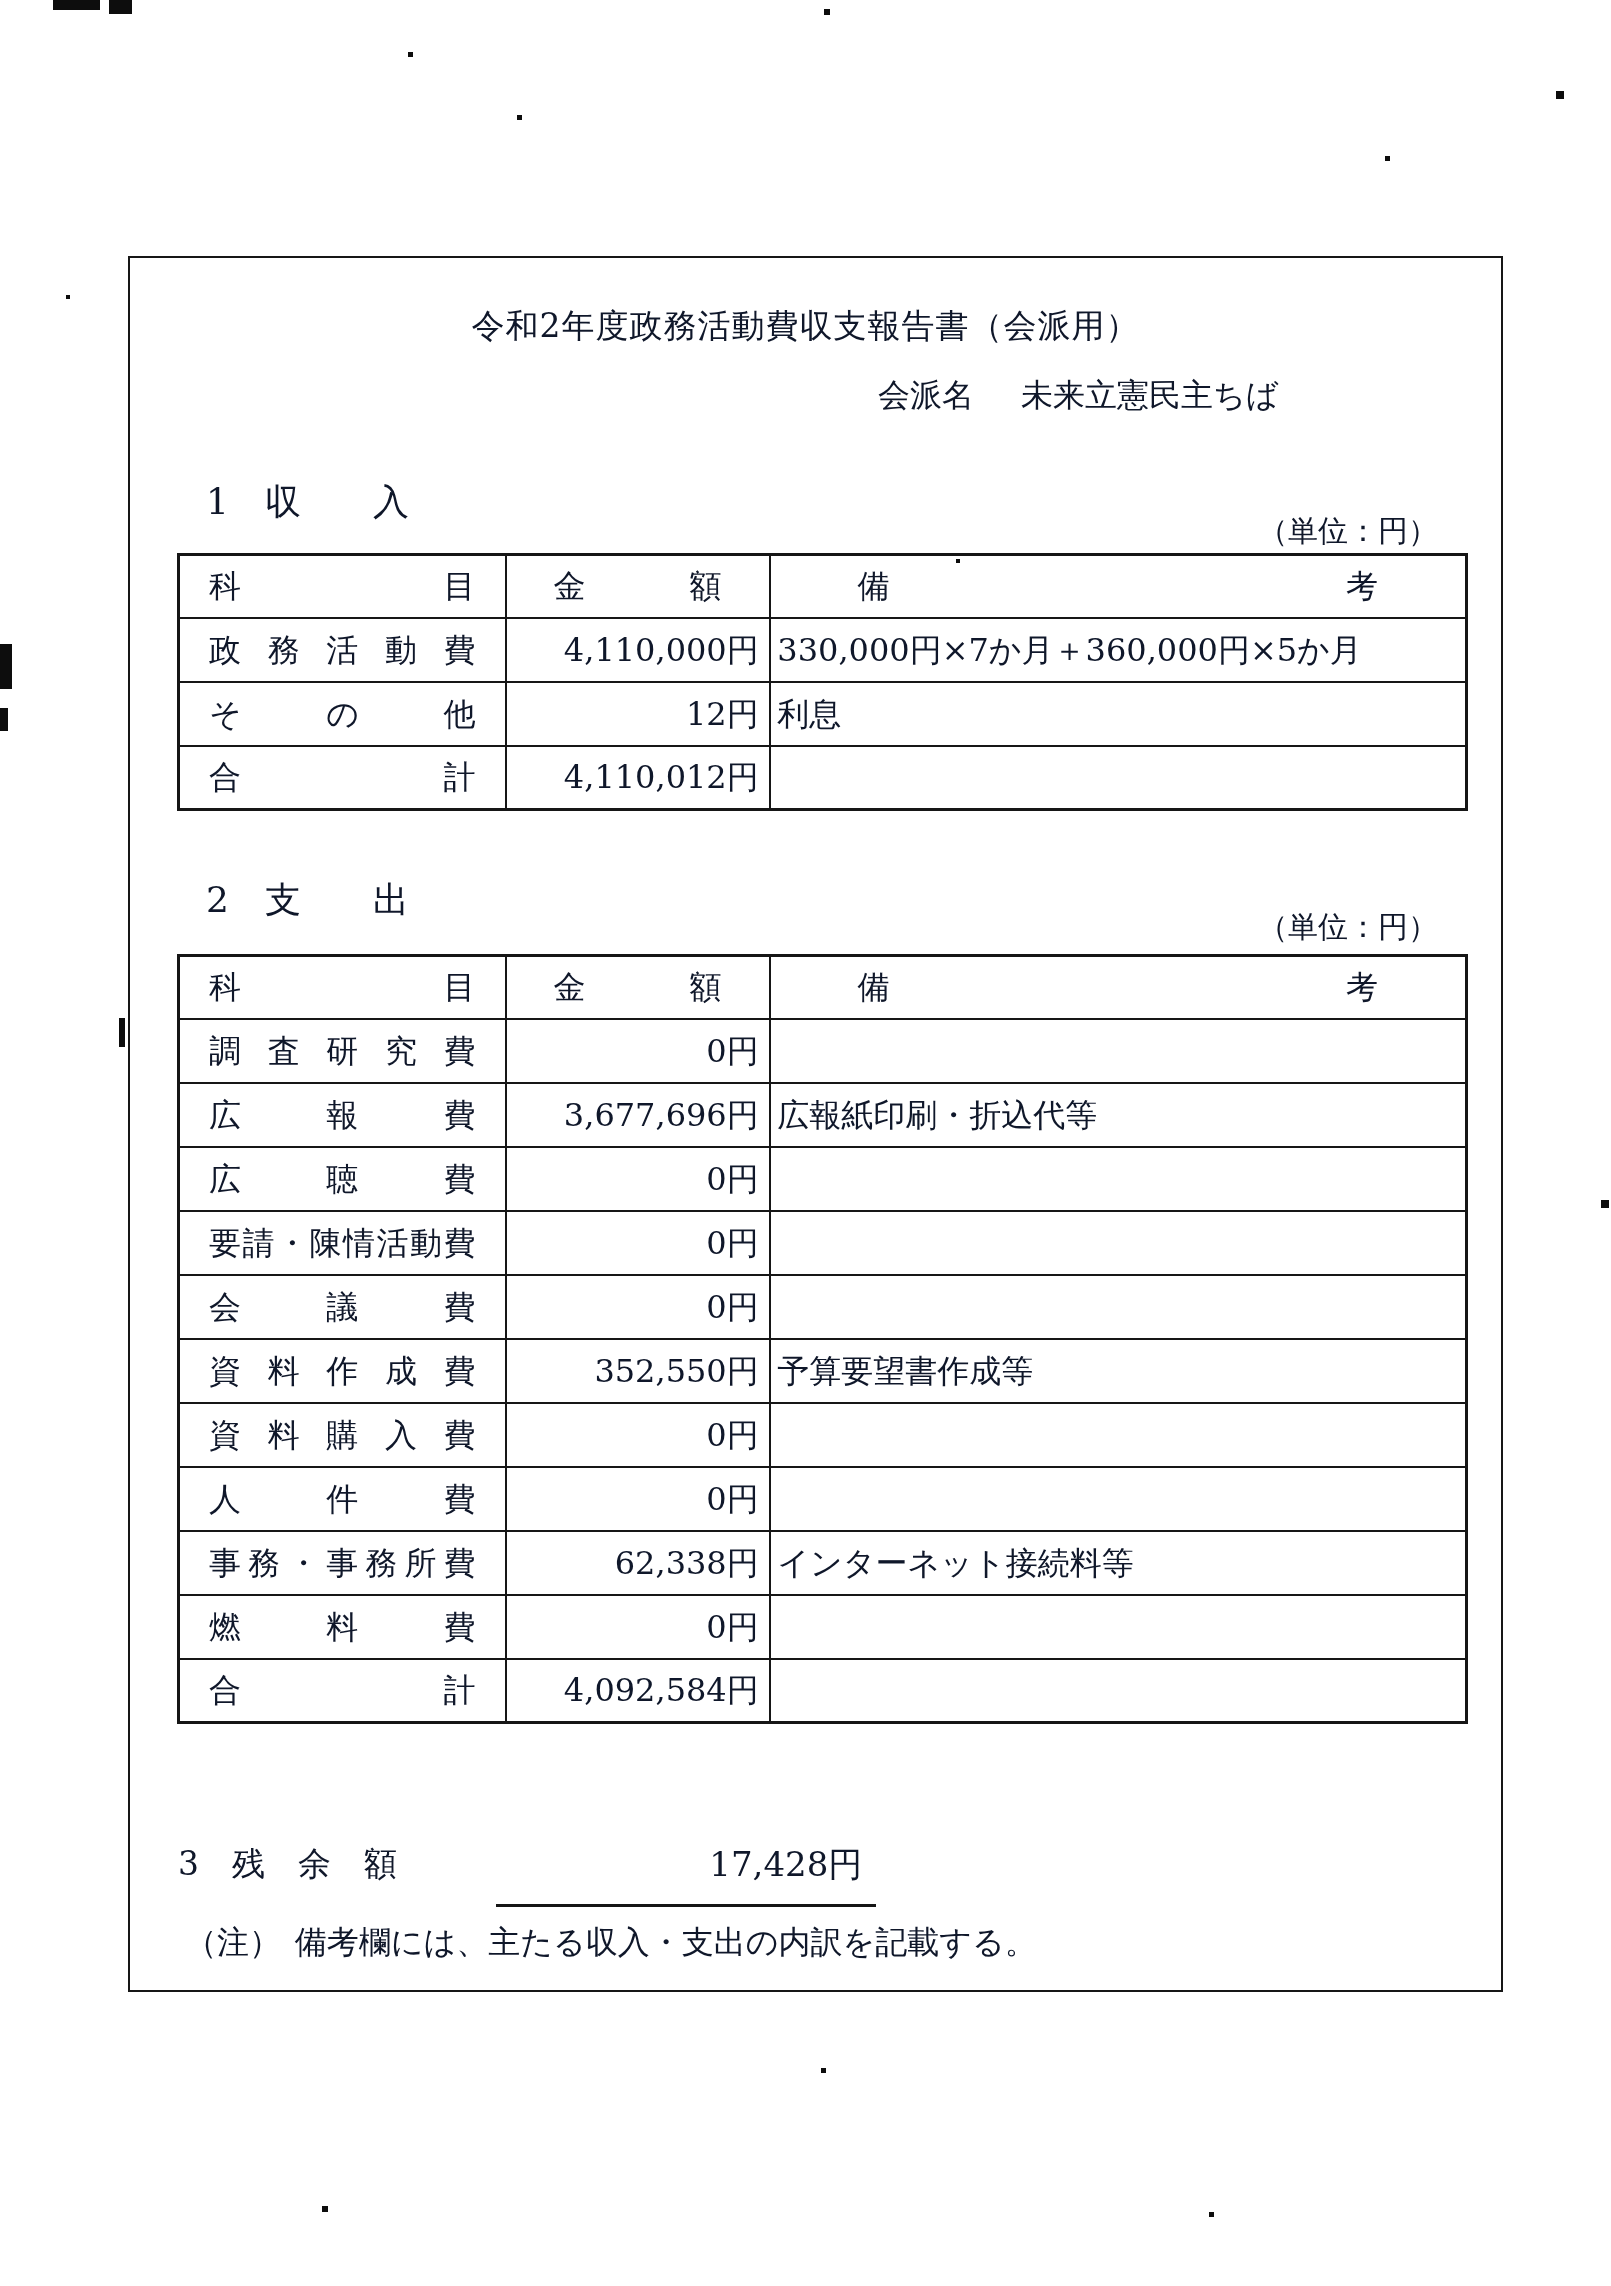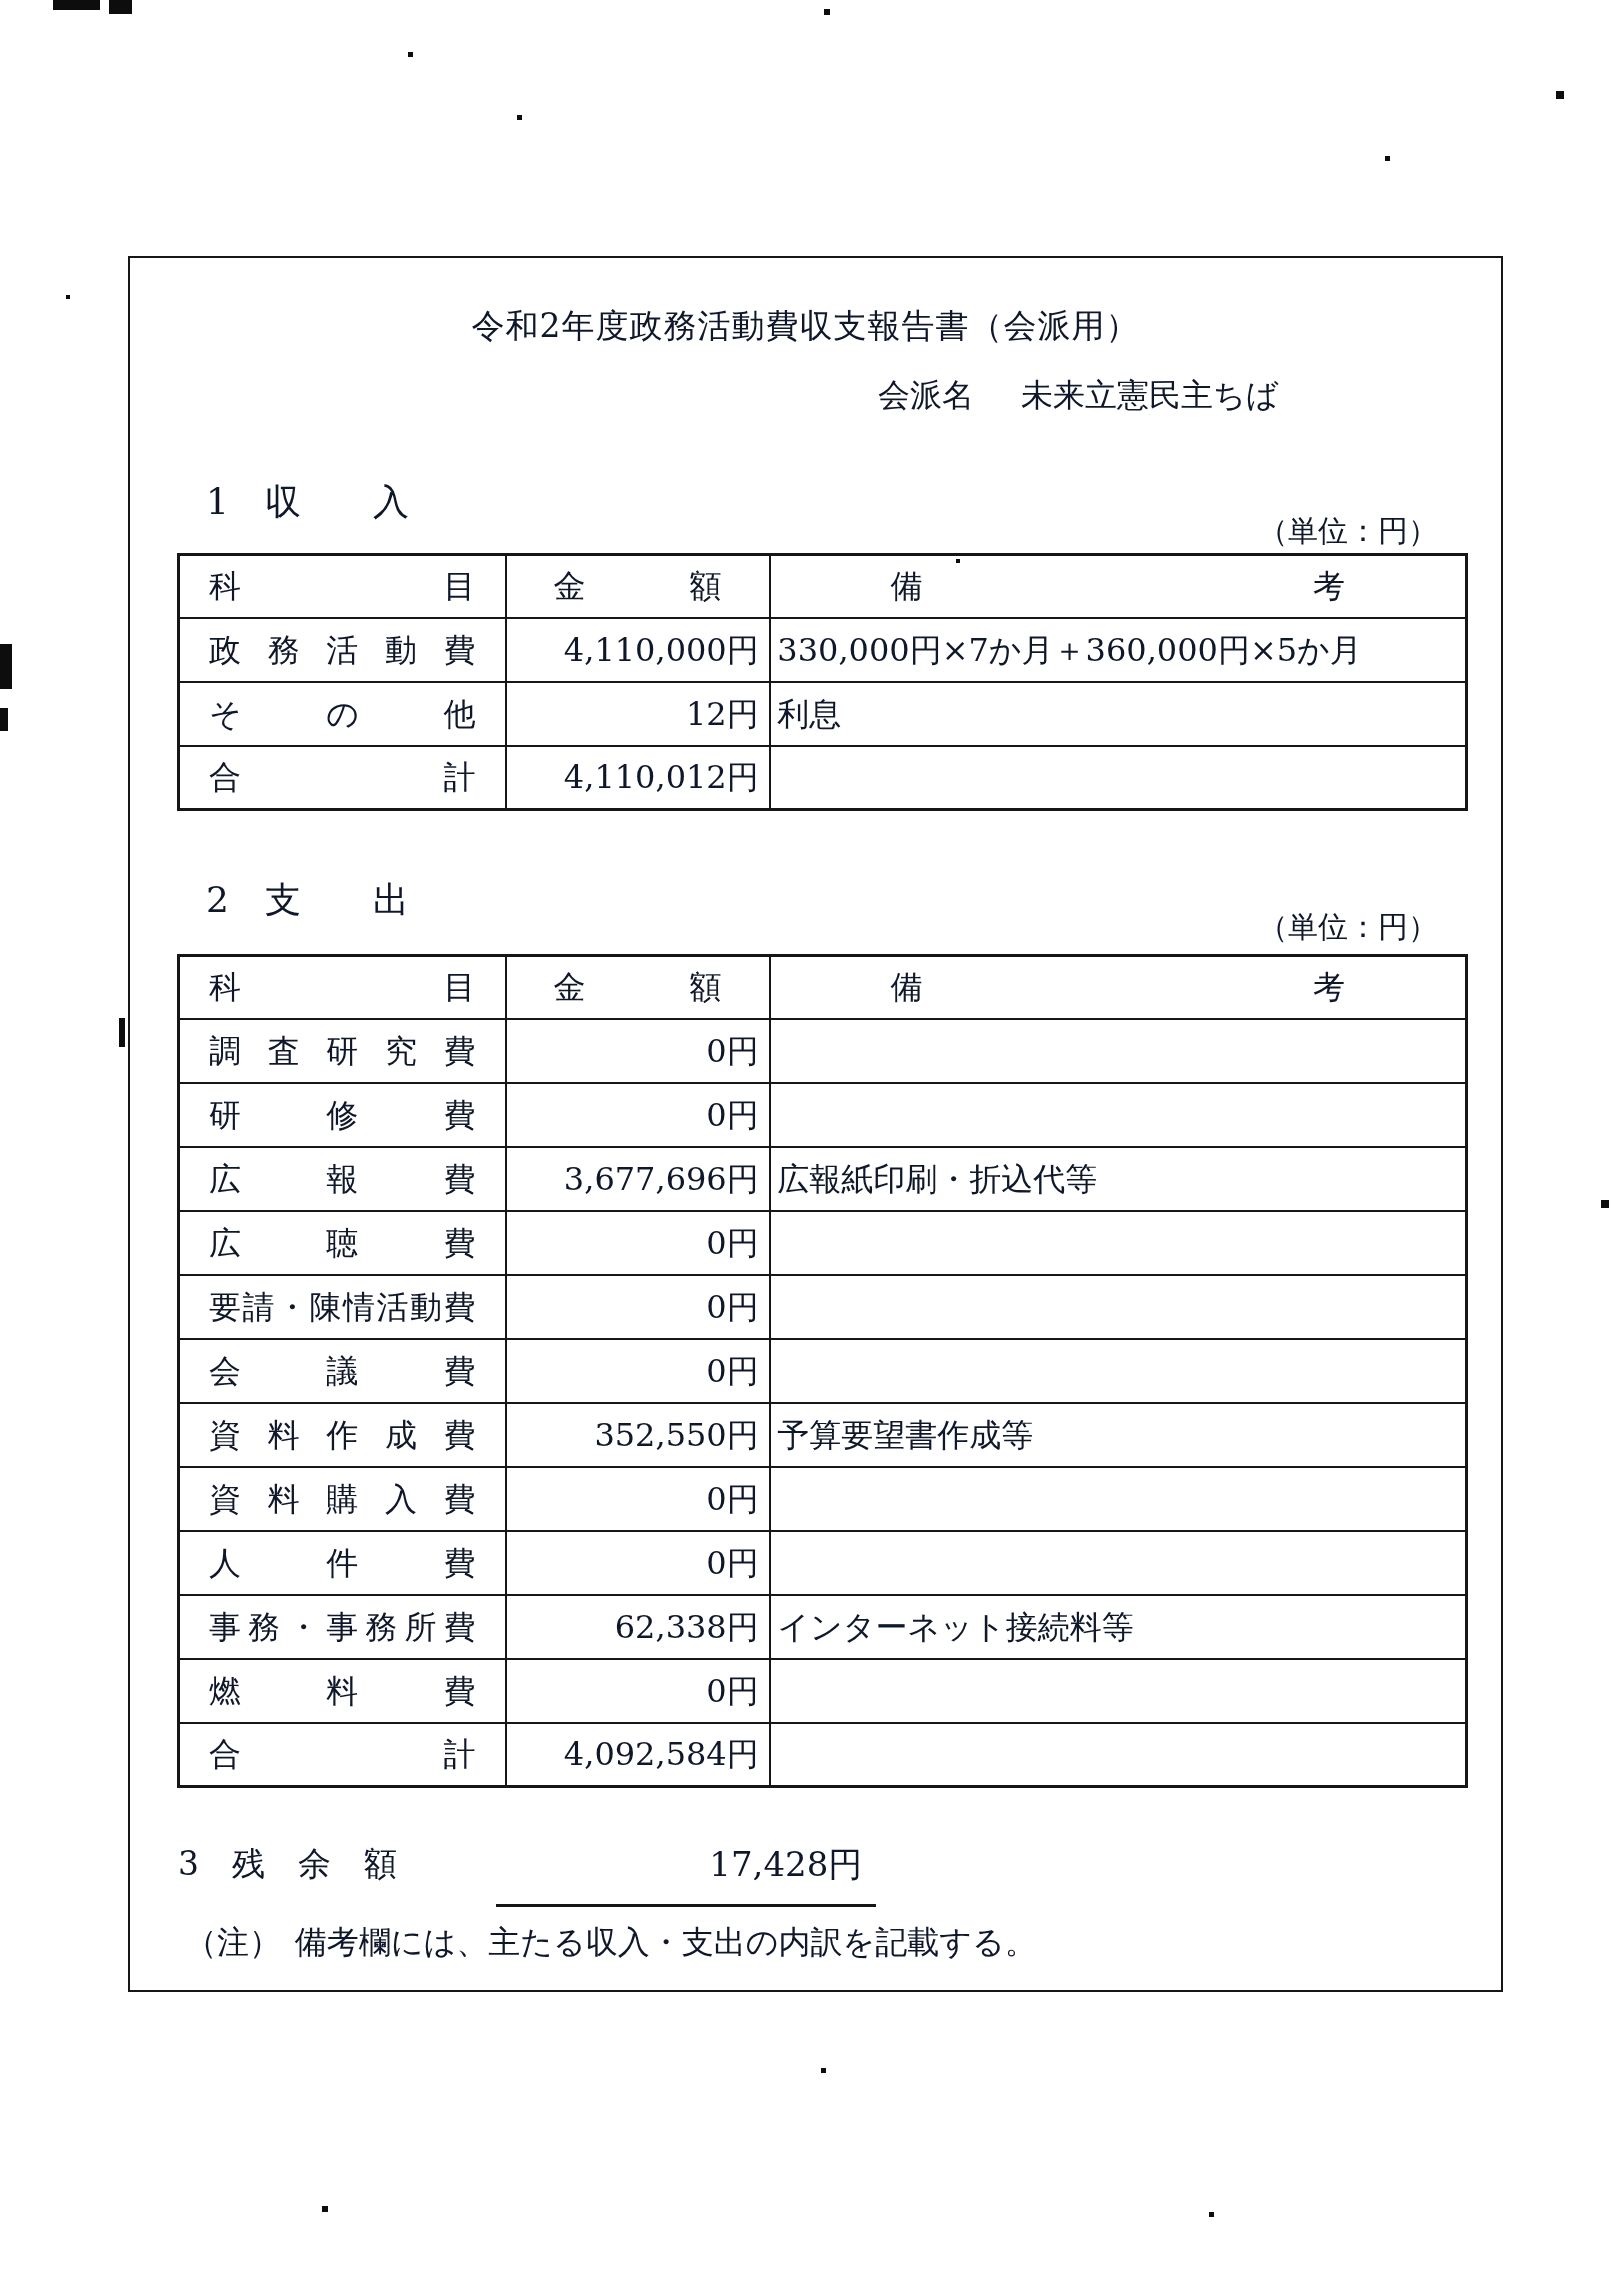--- a/index.html
+++ b/index.html
@@ -97,21 +97,21 @@
   .cell-amount-head {
     text-align: justify;
     text-align-last: justify;
     -moz-text-align-last: justify;
     padding: 0 47px;
   }
   .cell-note-head {
     text-align: justify;
     text-align-last: justify;
     -moz-text-align-last: justify;
-    padding: 0 120px;
+    padding: 0 87px;
   }
   .cell-amount {
     text-align: right;
     padding: 0 9.8px 0 3.9px;
   }
   .cell-note {
     text-align: left;
     padding: 0 5.9px 0 6.8px;
   }
 
@@ -205,25 +205,20 @@
         <col class="col-note">
       </colgroup>
     <tbody>
       <tr class="head-row">
         <td class="cell-item">科目</td>
         <td class="cell-amount-head">金額</td>
         <td class="cell-note-head">備考</td>
       </tr>
       <tr>
         <td class="cell-item">調査研究費</td>
-        <td class="cell-amount">0円</td>
-        <td class="cell-note"></td>
-      </tr>
-      <tr>
-        <td class="cell-item">研修費</td>
         <td class="cell-amount">0円</td>
         <td class="cell-note"></td>
       </tr>
       <tr>
         <td class="cell-item">広報費</td>
         <td class="cell-amount">3,677,696円</td>
         <td class="cell-note">広報紙印刷・折込代等</td>
       </tr>
       <tr>
         <td class="cell-item">広聴費</td>

